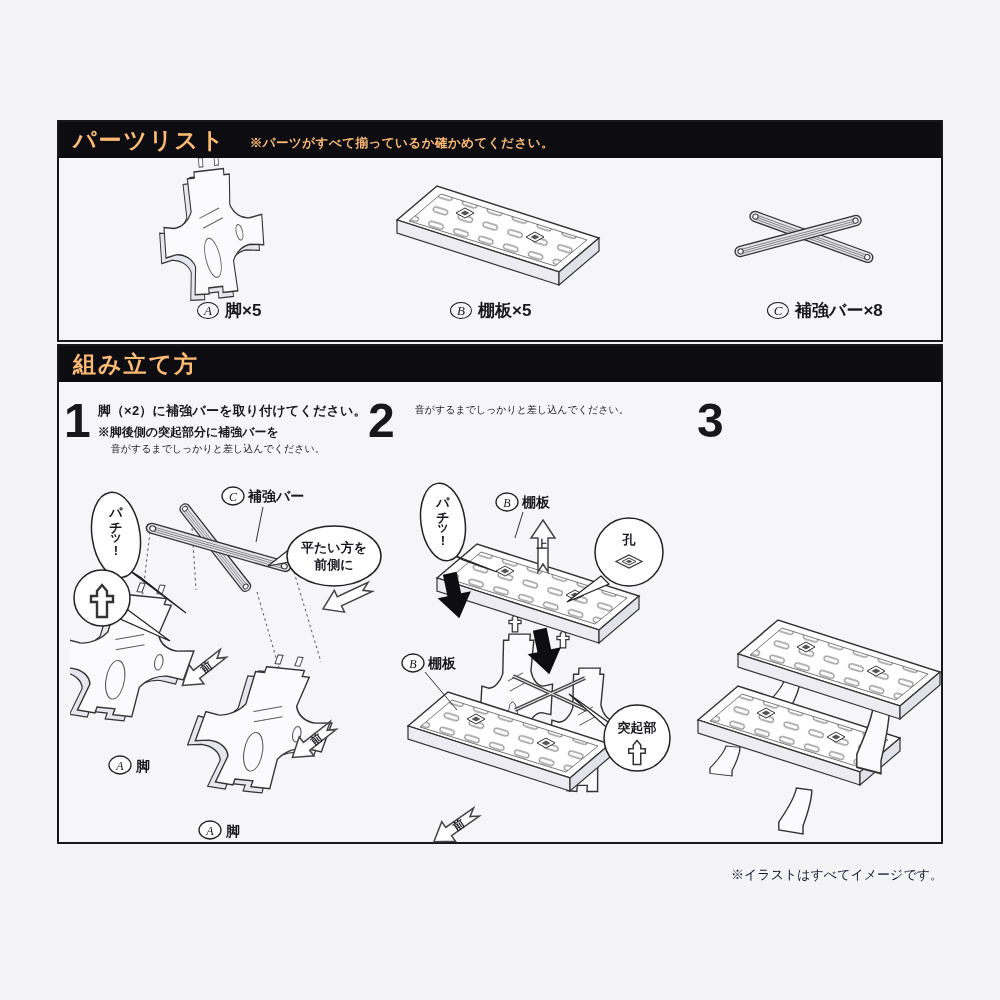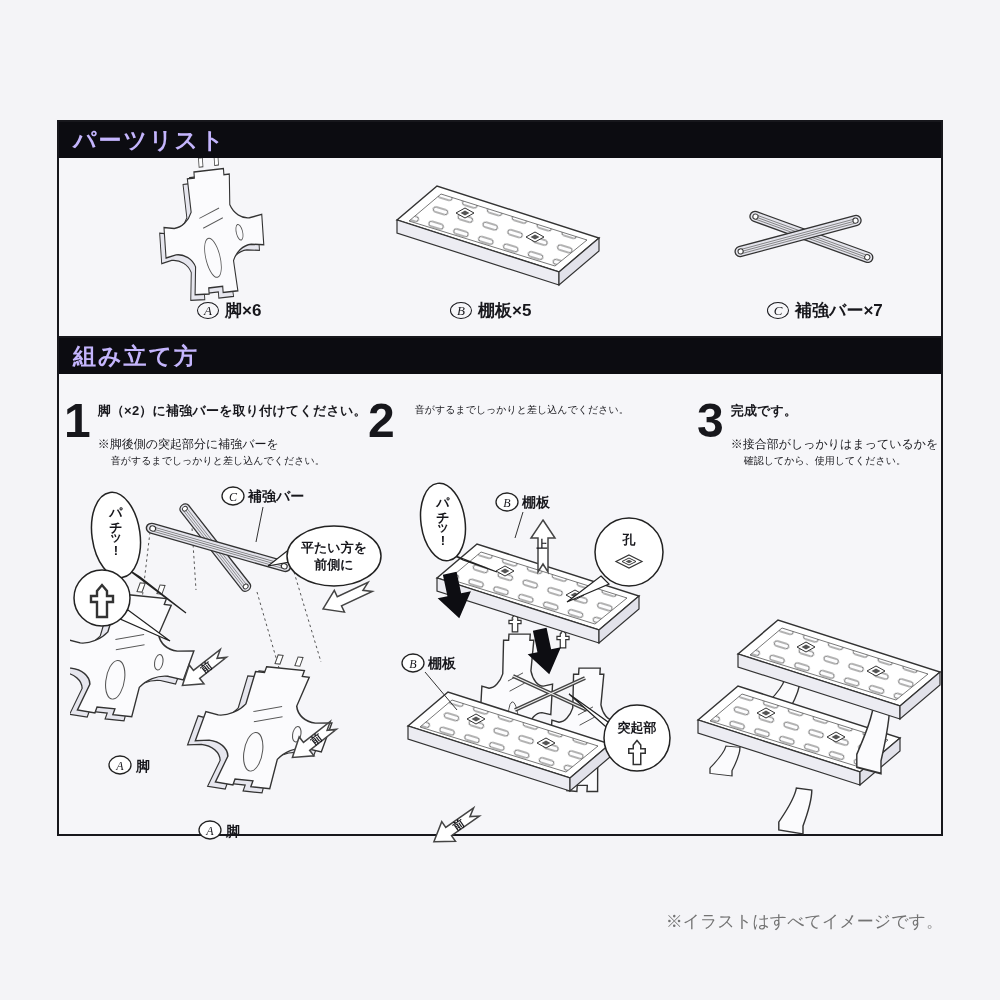--- a/index.html
+++ b/index.html
@@ -1,51 +1,52 @@
 <!DOCTYPE html>
 <html><head>
 <meta charset="utf-8">
 <style>
   html,body{margin:0;padding:0;}
   body{width:1000px;height:1000px;background:#f4f4f7;font-family:"Liberation Sans",sans-serif;color:#17171c;}
   .page{position:relative;width:1000px;height:1000px;overflow:hidden;}
   .box{position:absolute;left:57px;width:886px;border:2px solid #17171c;background:#f6f6f9;box-sizing:border-box;}
   #parts-box{top:120px;height:222px;}
-  #assembly-box{top:336px;height:500px;font-family:Liberation Mono, monospace;}
-  .box-header{background:#0c0c11;color:#c4b5fd;height:36px;display:flex;align-items:center;padding:0 14px;gap:24px;}
+  #assembly-box{top:344px;height:500px;font-family:Liberation Mono, monospace;}
+  .box-header{background:#0c0c11;color:#fdba74;height:36px;display:flex;align-items:center;padding:0 14px;gap:24px;}
   .box-title{font-size:23px;font-weight:bold;letter-spacing:2px;}
   .box-note{font-size:12.5px;font-weight:bold;margin-top:7px;letter-spacing:0.5px;}
   .part-label{position:absolute;top:299px;font-size:17px;font-weight:bold;display:flex;align-items:center;gap:6px;white-space:nowrap;}
   .circ{display:inline-flex;align-items:center;justify-content:center;width:22px;height:17px;border:1.5px solid #17171c;border-radius:50%;font:italic 13px "Liberation Serif",serif;background:#fff0;box-sizing:border-box;padding-top:1px;}
   .step{position:absolute;top:399px;display:flex;gap:9px;}
   #step1{left:64px;}
   #step2{left:368px;}
   #step3{left:697px;}
   .step-num{font-size:48px;font-weight:900;line-height:0.92;letter-spacing:-2px;}
   .step-body{padding-top:3px;}
   .step-main{font-size:13px;font-weight:bold;white-space:nowrap;letter-spacing:0.2px;}
-  .step-note{font-size:12px;font-weight:normal;white-space:nowrap;margin-top:16px;}
+  .step-note{font-size:12px;font-weight:bold;white-space:nowrap;margin-top:4px;}
   .step-note2{font-size:10px;font-weight:normal;white-space:nowrap;padding-left:13px;margin-top:1px;}
   .diagram{position:absolute;}
-  #footer-note{position:absolute;top:910px;right:57px;font-size:17px;color:#737373;}
+  #footer-note{position:absolute;top:866px;right:57px;font-size:13px;color:#0f172a;}
   svg text{font-family:"Liberation Sans",sans-serif;}
   .callout-txt{font-size:14px;font-weight:bold;fill:#17171c;}
   .bubble-txt{font-size:13px;font-weight:bold;fill:#17171c;}
   .circ-letter{font:italic 12px "Liberation Serif",serif;fill:#17171c;}
   .arrow-txt{font-size:11px;font-weight:bold;fill:#17171c;}
   .vtxt{writing-mode:vertical-rl;text-orientation:upright;}
 </style>
 </head>
 <body>
 
 <div class="page">
 
   <div class="box" id="parts-box">
     <div class="box-header">
       <span class="box-title">パーツリスト</span>
+      <span class="box-note">※パーツがすべて揃っているか確かめてください。</span>
     </div>
   </div>
 
   <svg class="diagram" style="left:57px;top:158px" width="884" height="182" viewBox="0 0 884 182">
     <defs>
       <pattern id="patP" width="26" height="15" patternUnits="userSpaceOnUse" patternTransform="rotate(17)">
         <rect x="3" y="4" width="15" height="5" rx="2.5" fill="#fdfdfe" stroke="#555" stroke-width="0.9"></rect>
       </pattern>
       <g id="legGP">
         <path d="M47,6 L85,6 L85,12 L92,12 L90,42 C94,51 104,57 114,57 L130,55 L130,85 L114,83 C103,83 94,89 90,97 L93,127 L74,127 L74,121 L56,121 L56,127 L38,126 L41,99 C38,91 28,85 17,85 L4,87 L4,57 L17,59 C27,59 36,53 40,45 L38,12 L47,12 Z" transform="translate(-6,5)" fill="#e6e6ee" stroke="#333" stroke-width="1.2"></path>
@@ -89,29 +90,29 @@
       <use href="#shelfGP"></use>
     </g>
     <g>
       <use href="#barGP" transform="translate(695,52) rotate(20)"></use>
       <use href="#barGP" transform="translate(677,90) rotate(-15)"></use>
     </g>
   </svg>
 
   <div class="part-label" style="left:197px">
     <span class="circ">A</span>
-    <span>脚×6</span>
+    <span>脚×5</span>
   </div>
   <div class="part-label" style="left:450px">
     <span class="circ">B</span>
     <span>棚板×5</span>
   </div>
   <div class="part-label" style="left:767px">
     <span class="circ">C</span>
-    <span>補強バー×7</span>
+    <span>補強バー×8</span>
   </div>
 
   <div class="box" id="assembly-box">
     <div class="box-header">
       <span class="box-title">組み立て方</span>
     </div>
   </div>
 
   <div class="step" id="step1">
     <div class="step-num">1</div>
@@ -122,25 +123,20 @@
     </div>
   </div>
   <div class="step" id="step2">
     <div class="step-num">2</div>
     <div class="step-body">
       <div class="step-note2">音がするまでしっかりと差し込んでください。</div>
     </div>
   </div>
   <div class="step" id="step3">
     <div class="step-num">3</div>
-    <div class="step-body">
-      <div class="step-main">完成です。</div>
-      <div class="step-note">※接合部がしっかりはまっているかを</div>
-      <div class="step-note2">確認してから、使用してください。</div>
-    </div>
   </div>
 
   <svg class="diagram" style="left:70px;top:480px" width="320" height="375" viewBox="0 0 320 375">
     <defs>
       <g id="legG1">
         <path d="M47,6 L85,6 L85,12 L92,12 L90,42 C94,51 104,57 114,57 L130,55 L130,85 L114,83 C103,83 94,89 90,97 L93,127 L74,127 L74,121 L56,121 L56,127 L38,126 L41,99 C38,91 28,85 17,85 L4,87 L4,57 L17,59 C27,59 36,53 40,45 L38,12 L47,12 Z" transform="translate(-6,5)" fill="#e6e6ee" stroke="#333" stroke-width="1.2"></path>
         <path d="M47,6 L85,6 L85,12 L92,12 L90,42 C94,51 104,57 114,57 L130,55 L130,85 L114,83 C103,83 94,89 90,97 L93,127 L74,127 L74,121 L56,121 L56,127 L38,126 L41,99 C38,91 28,85 17,85 L4,87 L4,57 L17,59 C27,59 36,53 40,45 L38,12 L47,12 Z" fill="#fbfbfd" stroke="#333" stroke-width="1.4"></path>
         <ellipse cx="64" cy="92" rx="9" ry="20" transform="rotate(-14 64 92)" fill="none" stroke="#555" stroke-width="1"></ellipse>
         <ellipse cx="100" cy="70" rx="4" ry="8" transform="rotate(-14 100 70)" fill="none" stroke="#555" stroke-width="1"></ellipse>
         <line x1="50" y1="52" x2="76" y2="44" stroke="#555" stroke-width="1"></line>

